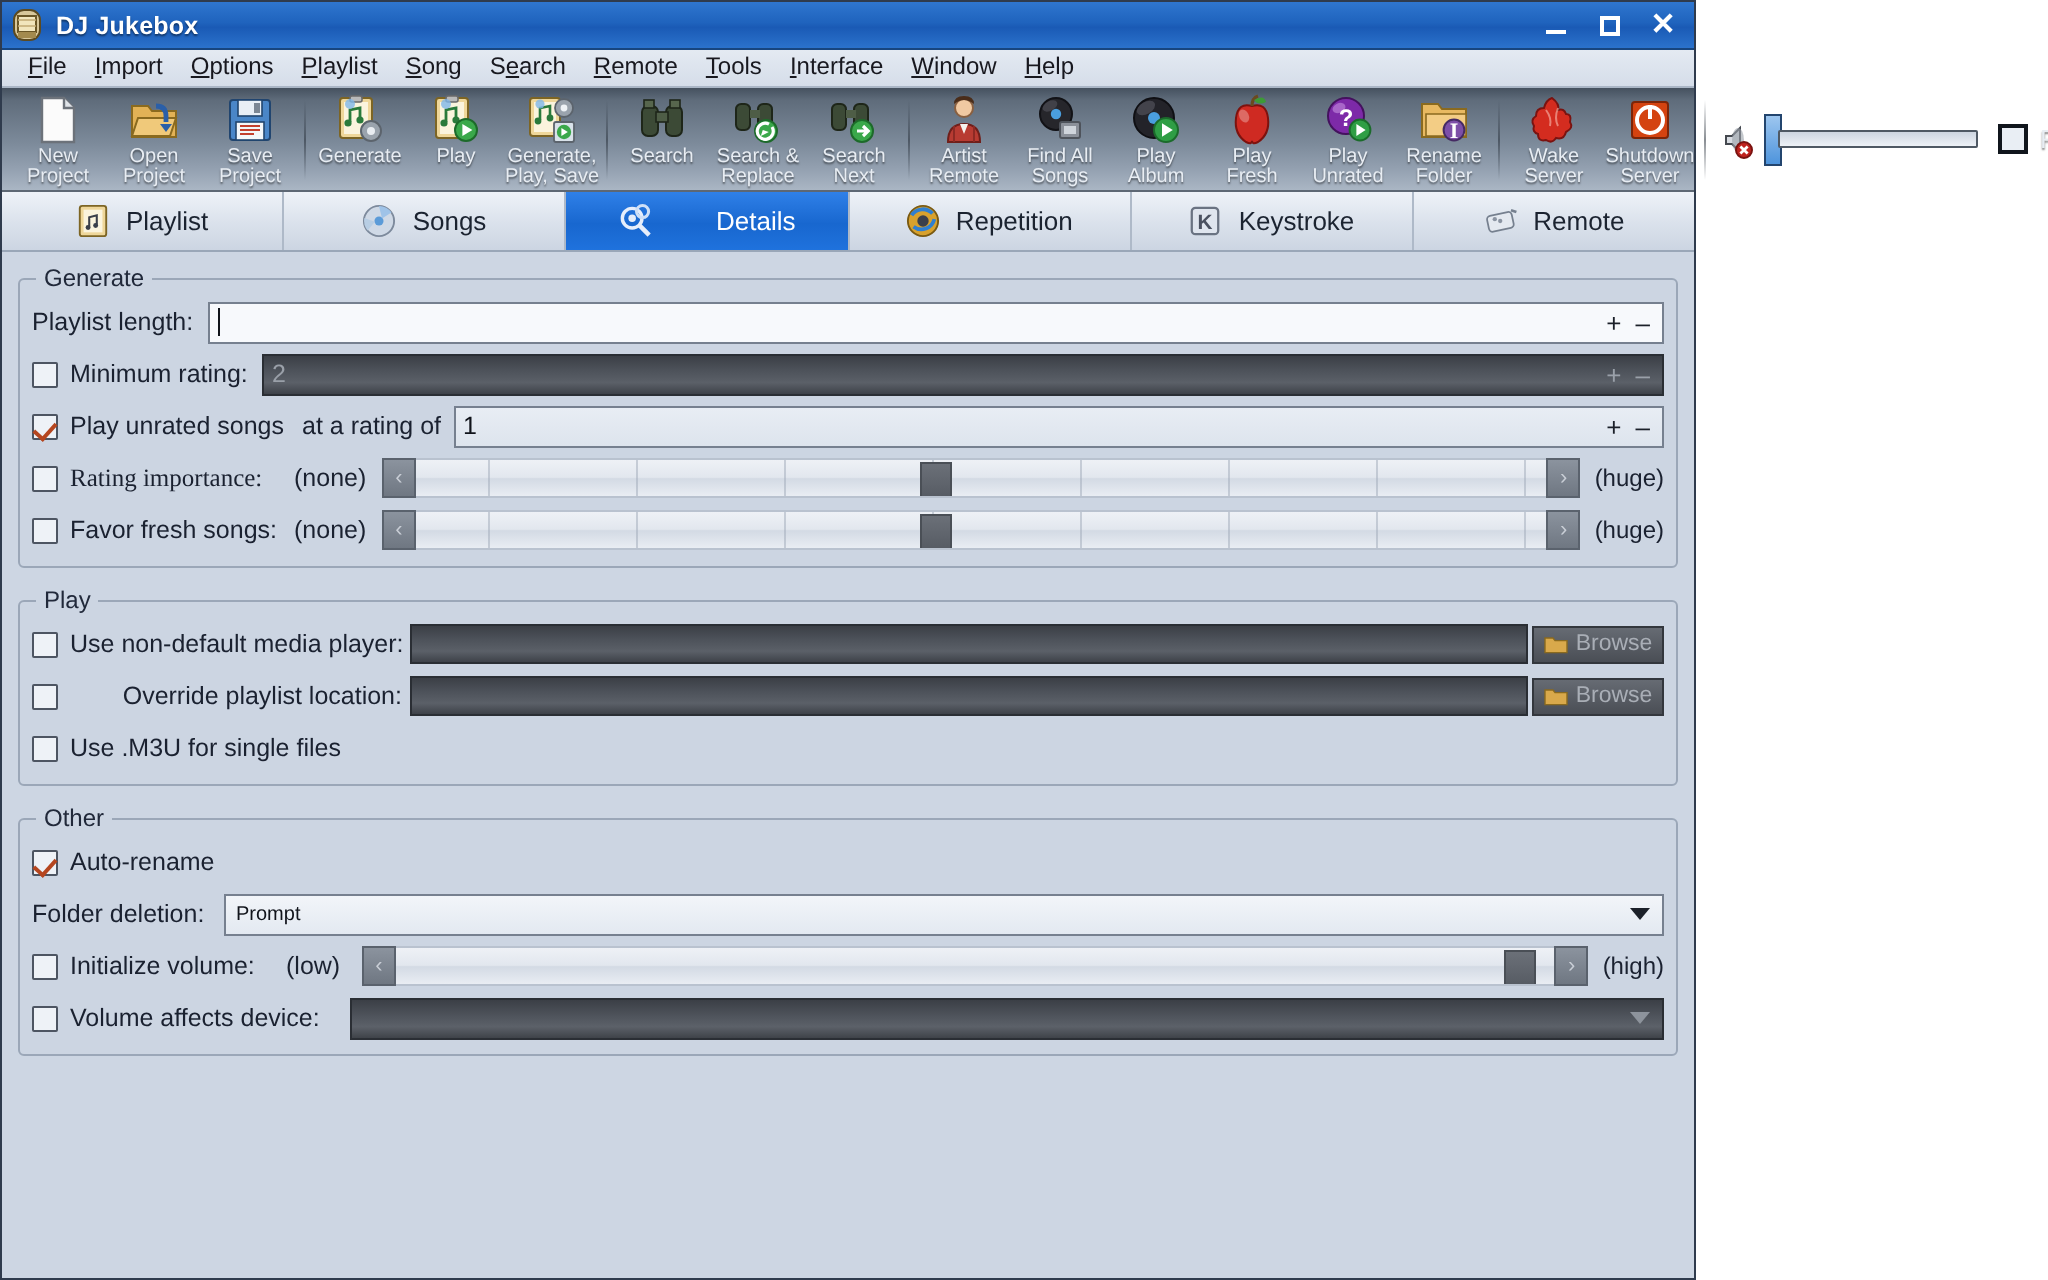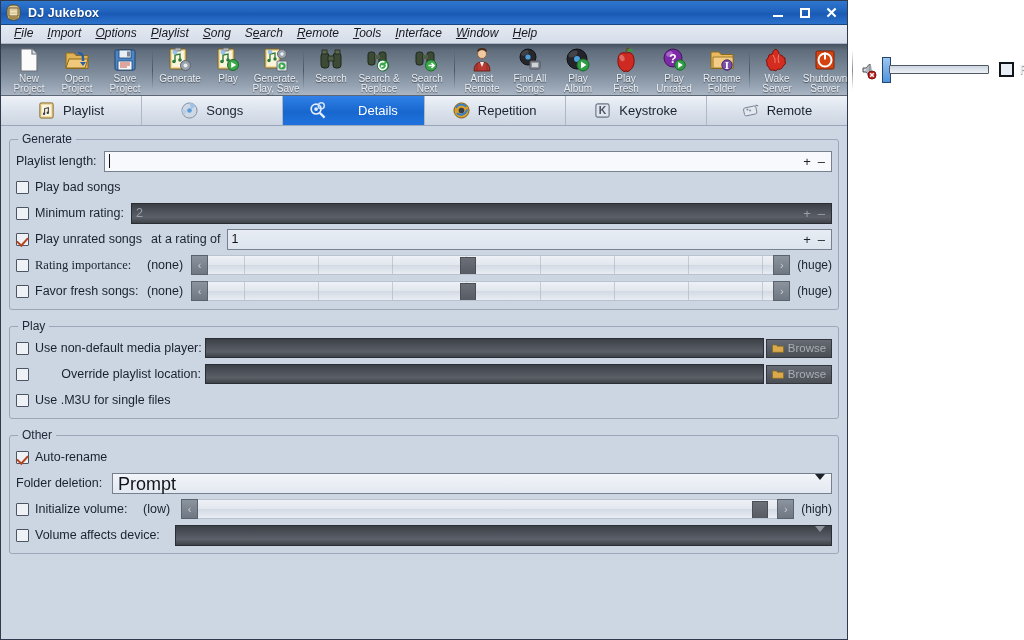--- a/index.html
+++ b/index.html
@@ -55,21 +55,20 @@
   .glyph-close { font-size: 15px; font-weight: bold; line-height: 1; }
 
   
   .menubar {
     height: 19px;
     background: linear-gradient(to bottom,#e4eaf2 0%, #d5dde9 100%);
     display: flex; align-items: flex-end;
     padding-left: 6px;
     border-bottom: 1px solid #aab6c6;
     flex: none;
-    font-style: italic;
   }
   .menu-item {
     padding: 1px 7px 2px 7px;
     font-size: 12px;
     color: #18181f;
     cursor: default;
     line-height: 15px;
   }
   .menu-item u { text-decoration: underline; }
 
@@ -294,23 +293,23 @@
   }
   .folder-mini {
     width: 12px; height: 10px; position: relative; flex: none;
   }
 
   
   .combo {
     flex: 1 1 auto; height: 21px;
     background: linear-gradient(to bottom,#f2f5f9,#e3e9f1);
     border: 1px solid #76808f;
-    display: flex; align-items: flex-start;
+    display: flex; align-items: center;
     padding-left: 5px;
-    font-size: 18px; color: #11141b;
+    font-size: 10px; color: #11141b;
     min-width: 0;
     cursor: default;
   }
   .combo.dark {
     background: linear-gradient(to bottom,#3b3f46 0%, #50555d 45%, #5c6169 70%, #3f4349 100%);
     border: 1px solid #2a2e34;
     color: #9aa0a9;
   }
   .combo .arrow {
     margin-left: auto; margin-right: 6px;
@@ -642,24 +641,20 @@
         <div class="tin">
           <span class="caret"></span>
             <span></span>
           <span class="spin">
             <span>+</span>
             <span>–</span>
           </span>
         </div>
       </div>
 
-      <div class="row">
-        <span class="cb"></span>
-        <span class="lbl">Play bad songs</span>
-      </div>
 
       <div class="row">
         <span class="cb"></span>
         <span class="lbl" style="width:96px;">Minimum rating:</span>
         <div class="tin dark">
           <span>2</span>
           <span class="spin">
             <span>+</span>
             <span>–</span>
           </span>

